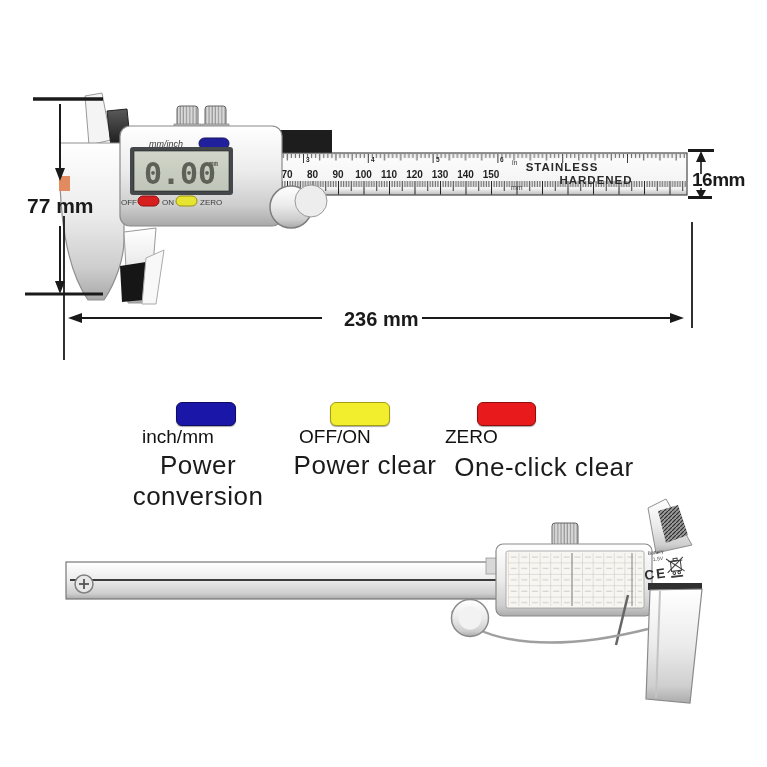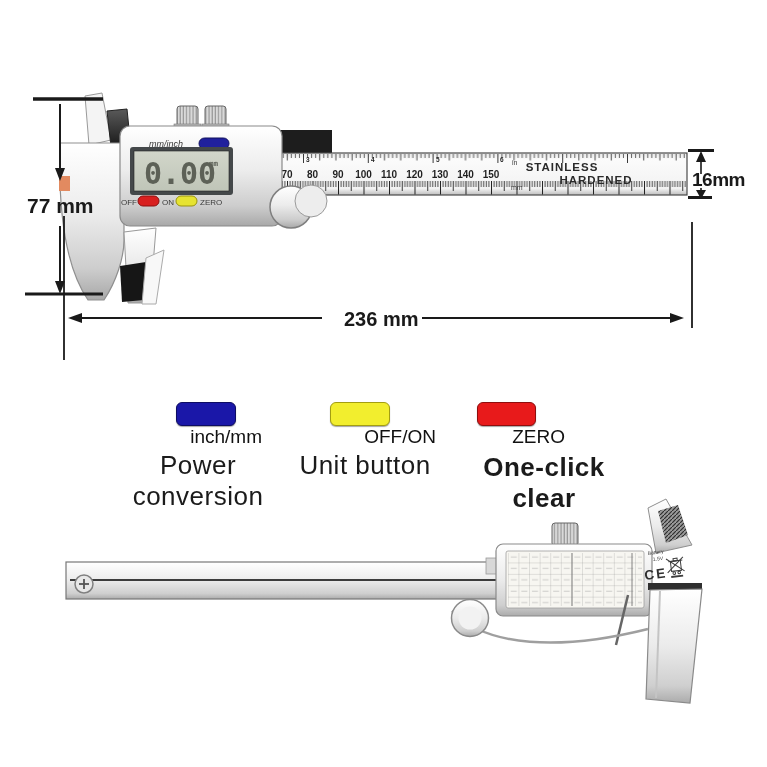--- a/index.html
+++ b/index.html
@@ -8,21 +8,21 @@
   svg{position:absolute;left:0;}
   #top-svg{top:0;}
   #bottom-svg{top:495px;}
   .dim-text{font-family:"Liberation Sans",sans-serif;font-weight:700;fill:#1a1a1a;}
   .scale-num{font-family:"Liberation Sans",sans-serif;font-weight:600;fill:#1f1f1f;}
   .brand{font-family:"Liberation Sans",sans-serif;font-weight:700;fill:#2a2a2a;letter-spacing:1px;}
   .tinylbl{font-family:"Liberation Sans",sans-serif;fill:#3a3a3a;}
   .lcd{font-family:"DejaVu Sans Mono",monospace;font-weight:700;fill:#5d6157;}
   
   .swatch{position:absolute;height:22px;border-radius:6px;box-shadow:0 1px 1px rgba(0,0,0,.35);}
-  .swatch-label{position:absolute;width:120px;text-align:right;font-size:19px;color:#111;}
+  .swatch-label{position:absolute;width:120px;text-align:left;font-size:19px;color:#111;}
   .caption{position:absolute;text-align:center;font-size:26px;color:#1b1b1b;letter-spacing:.5px;}
 </style>
 </head>
 <body>
 
 <div id="stage">
 
   <svg id="top-svg" width="767" height="395" viewBox="0 0 767 395">
     <defs>
       <linearGradient id="steelV" x1="0" y1="0" x2="0" y2="1">
@@ -173,26 +173,26 @@
       <polygon points="670,313 670,323 684,318" fill="#1a1a1a" stroke="none"></polygon>
     </g>
   </svg>
 
   <div>
     <div class="swatch" style="left:176px;top:402px;width:58px;background:#1a17a8;border:1px solid #0d0c63;"></div>
     <div class="swatch-label" style="left:142px;top:426px;">inch/mm</div>
     <div class="caption" style="left:100px;top:450px;width:196px;">Power conversion</div>
 
     <div class="swatch" style="left:330px;top:402px;width:58px;background:#f2ee2e;border:1px solid #a39e12;"></div>
-    <div class="swatch-label" style="left:316px;top:426px;">OFF/ON</div>
-    <div class="caption" style="left:284px;top:450px;width:162px;">Unit button</div>
+    <div class="swatch-label" style="left:299px;top:426px;">OFF/ON</div>
+    <div class="caption" style="left:284px;top:450px;width:162px;">Power clear</div>
 
     <div class="swatch" style="left:477px;top:402px;width:57px;background:#e81a1b;border:1px solid #8f0d0d;"></div>
     <div class="swatch-label" style="left:445px;top:426px;">ZERO</div>
-    <div class="caption" style="left:448px;top:452px;width:192px;font-weight:bold;">One-click clear</div>
+    <div class="caption" style="left:448px;top:452px;width:192px;">One-click clear</div>
   </div>
 
   <svg id="bottom-svg" width="767" height="272" viewBox="0 0 767 272">
     <defs>
       <linearGradient id="steelV2" x1="0" y1="0" x2="0" y2="1">
         <stop offset="0" stop-color="#ffffff"></stop>
           <stop offset="0.5" stop-color="#ebebeb"></stop>
         <stop offset="0.85" stop-color="#cfcfcf"></stop>
           <stop offset="1" stop-color="#ababab"></stop>
       </linearGradient>

